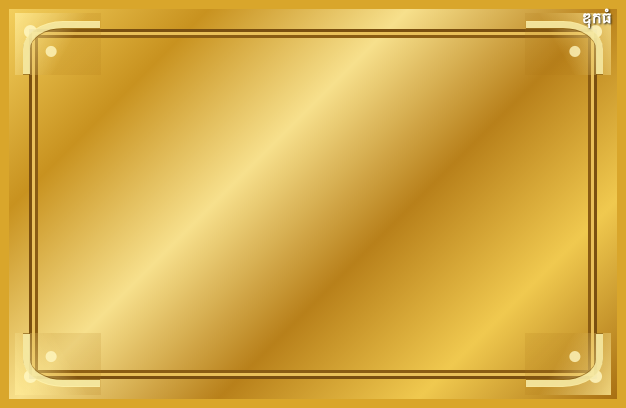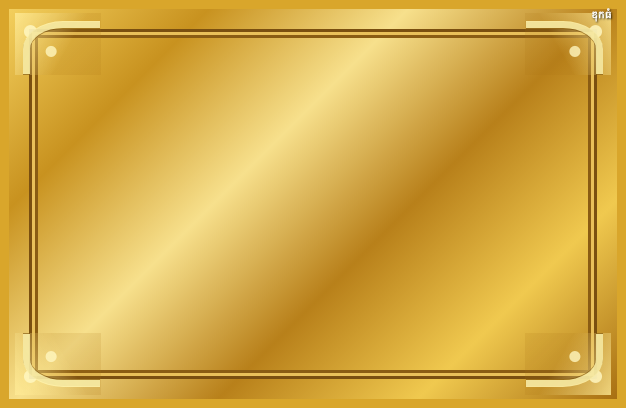--- a/index.html
+++ b/index.html
@@ -236,21 +236,21 @@
     align-items: baseline;
     gap: 18px;
     white-space: nowrap;
   }
 
   
   .channel-mark {
     position: absolute;
     right: 14px;
     top: 8px;
-    font-size: 10px;
+    font-size: 15px;
     font-weight: bold;
     color: #ffffff;
     text-shadow: 1px 1px 2px rgba(0,0,0,.8);
     letter-spacing: .5px;
   }
 </style>
 </head>
 <body>
 
 <div class="stage">

